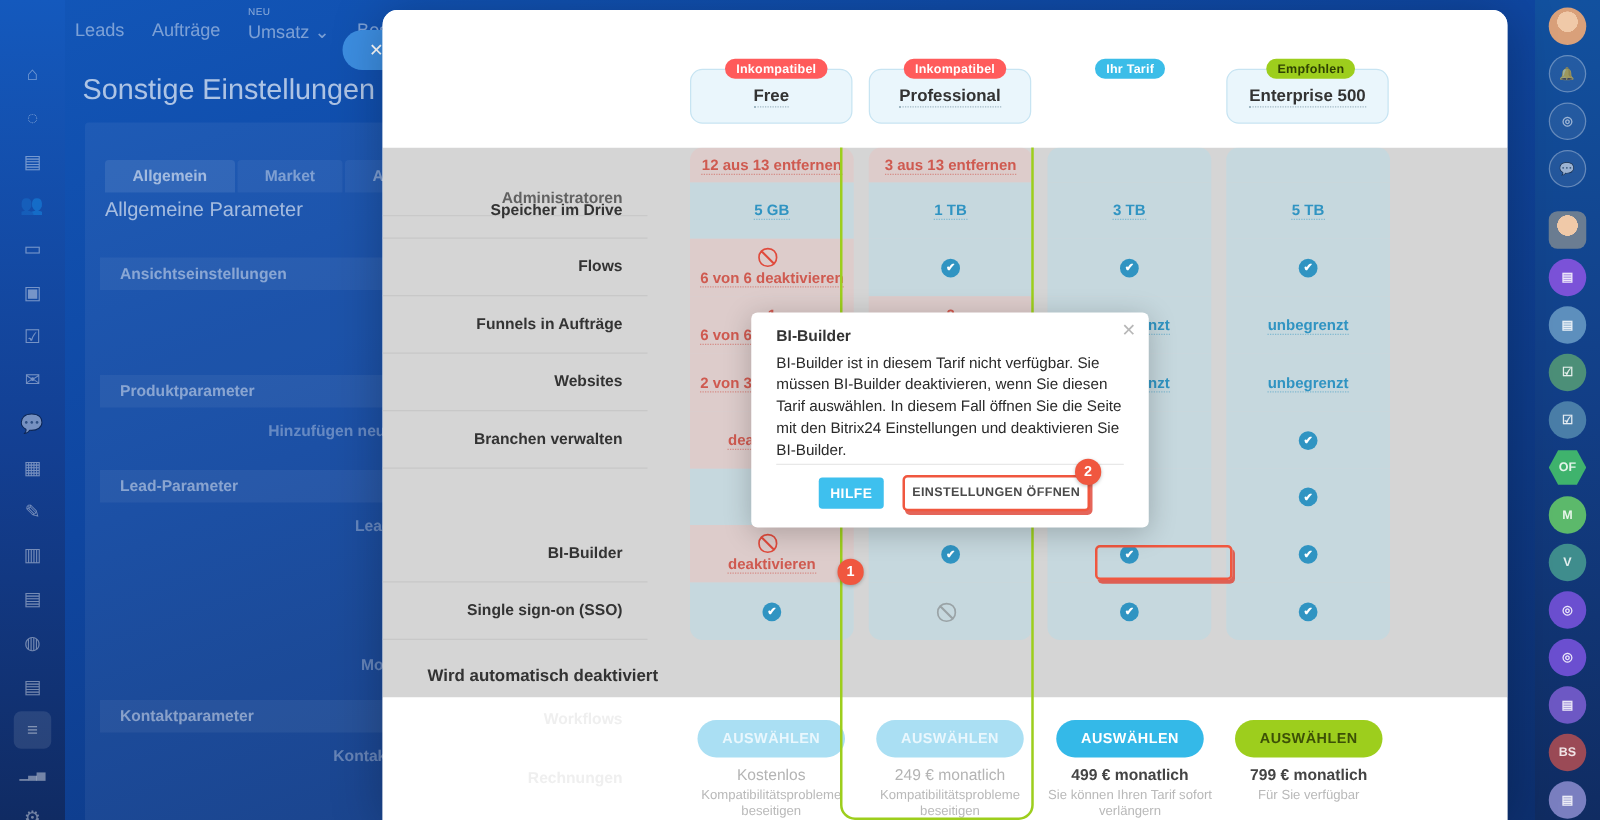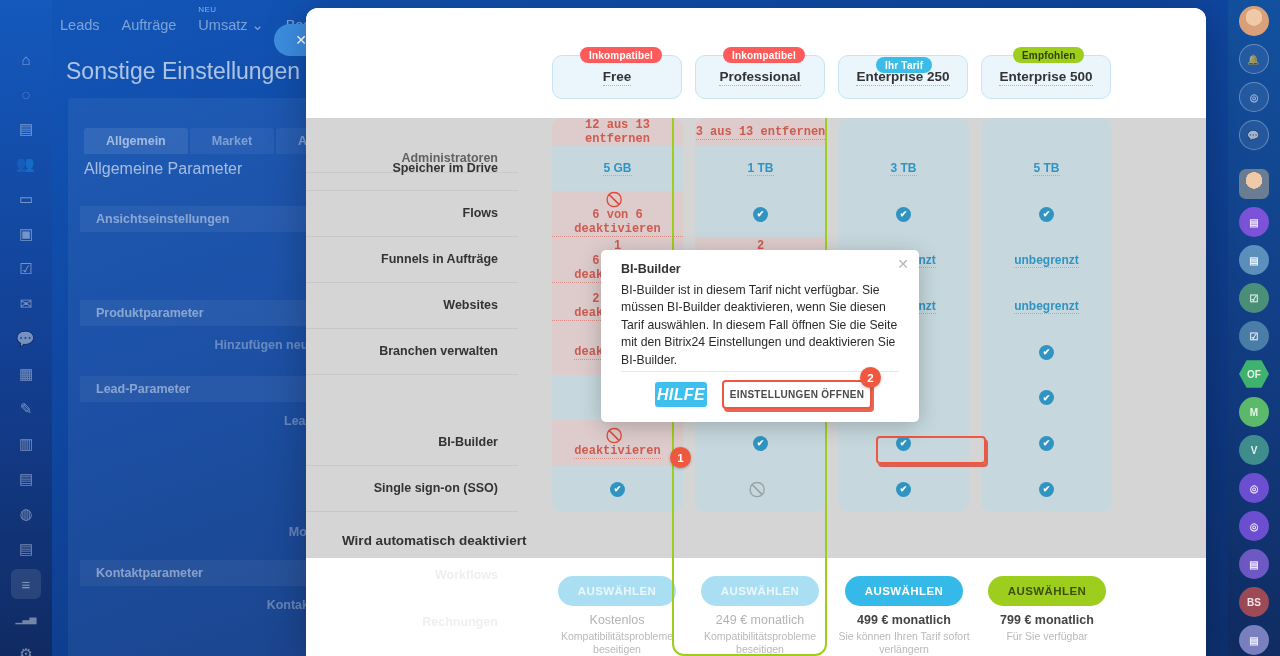--- a/index.html
+++ b/index.html
@@ -164,21 +164,21 @@
     padding-left: 36px; display: flex; align-items: center;
   }
   .val-cell {
     position: absolute; width: 131px;
     display: flex; flex-direction: column;
     align-items: center; justify-content: center;
     font-size: 12px; font-weight: bold; text-align: center;
   }
   .val-cell.ok  { background: #c6d8de; color: #3094c2; }
   .val-cell.bad { background: #ddcccb; color: #cf5a50; }
-  .val-cell .dotted { border-bottom: 1px dotted rgba(207,90,80,.55); font-family: Liberation Mono, monospace; }
+  .val-cell .dotted { border-bottom: 1px dotted rgba(207,90,80,.55); }
   .val-cell .dotted-b { border-bottom: 1px dotted rgba(48,148,194,.45); }
   .check {
     width: 15px; height: 15px; border-radius: 50%;
     background: #3094c2; color: #fff; font-size: 9px;
     display: flex; align-items: center; justify-content: center;
   }
   .check.grey { background: transparent; color: #9aa3a6; font-size: 15px; border: 0; }
   .noentry {
     font-size: 15px; color: #e04a3c; line-height: 15px; margin-bottom: 2px;
   }
@@ -236,23 +236,22 @@
     position: absolute; left: 20px; top: 32px; width: 282px;
     font-size: 12.2px; color: #2a2a2a; line-height: 17.4px;
   }
   #bi-sep {
     position: absolute; left: 20px; right: 20px; top: 121px;
     height: 1px; background: #e8e8e8;
   }
   #bi-help {
     position: absolute; left: 54px; top: 132px; width: 52px; height: 25px;
     background: #3ec0ee; color: #fff; border: none; border-radius: 3px;
-    font-size: 16px; font-weight: bold; letter-spacing: .4px;
+    font-size: 11px; font-weight: bold; letter-spacing: .4px;
     cursor: pointer;
-    font-style: italic;
   }
   #bi-open {
     position: absolute; left: 121px; top: 130px; width: 150px; height: 29px;
     background: #fff; color: #4a4a4a; border: 2px solid #f0573f;
     border-radius: 4px; font-size: 10px; font-weight: bold; letter-spacing: .3px;
     cursor: pointer;
     box-shadow: 2px 3px 0 rgba(224,74,60,.85);
   }
 
   
@@ -499,24 +498,21 @@
 
   <div id="plan-header">
       <div class="plan-badge badge-incompat" style="left: 274px; top: 39px;">Inkompatibel</div>
       <div class="plan-card" style="left: 246px; top: 47px;">
         <span class="plan-name">Free</span>
       </div>
       <div class="plan-badge badge-incompat" style="left: 417px; top: 39px;">Inkompatibel</div>
       <div class="plan-card" style="left: 389px; top: 47px;">
         <span class="plan-name">Professional</span>
       </div>
-      <div class="plan-badge badge-current" style="left: 570px; top: 49px;">Ihr Tarif</div>
-      <div class="plan-card" style="left: 532px; top: 47px;">
-        <span class="plan-name">Enterprise 250</span>
-      </div>
+      <div class="plan-badge badge-current" style="left: 570px; top: 39px;">Ihr Tarif</div>
       <div class="plan-badge badge-reco" style="left: 707px; top: 39px;">Empfohlen</div>
       <div class="plan-card" style="left: 675px; top: 47px;">
         <span class="plan-name">Enterprise 500</span>
       </div>
     </div>
 
 </div>
 
 <div id="reco-frame"></div>
 

